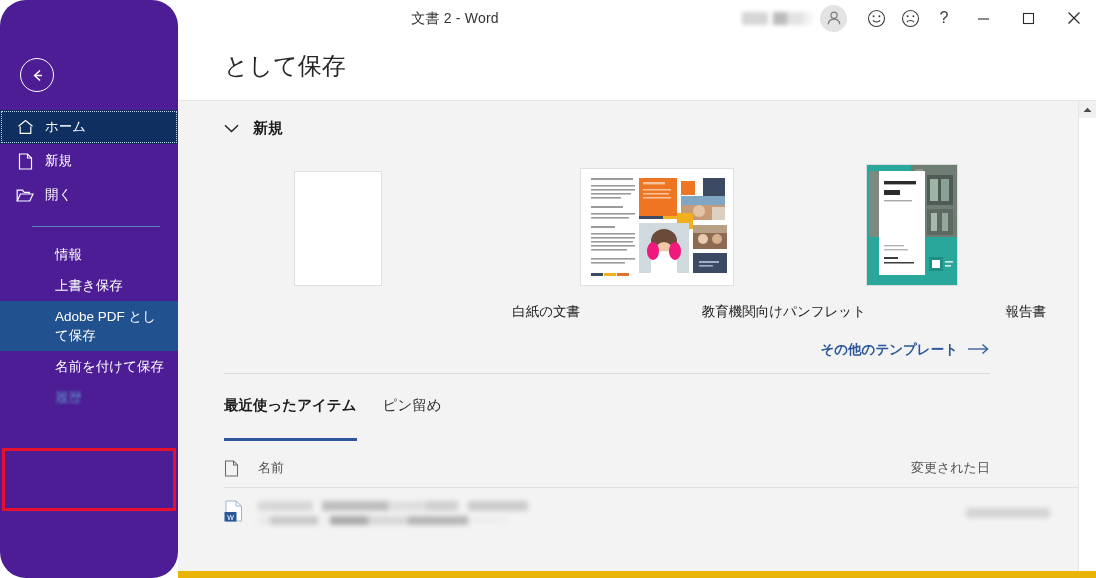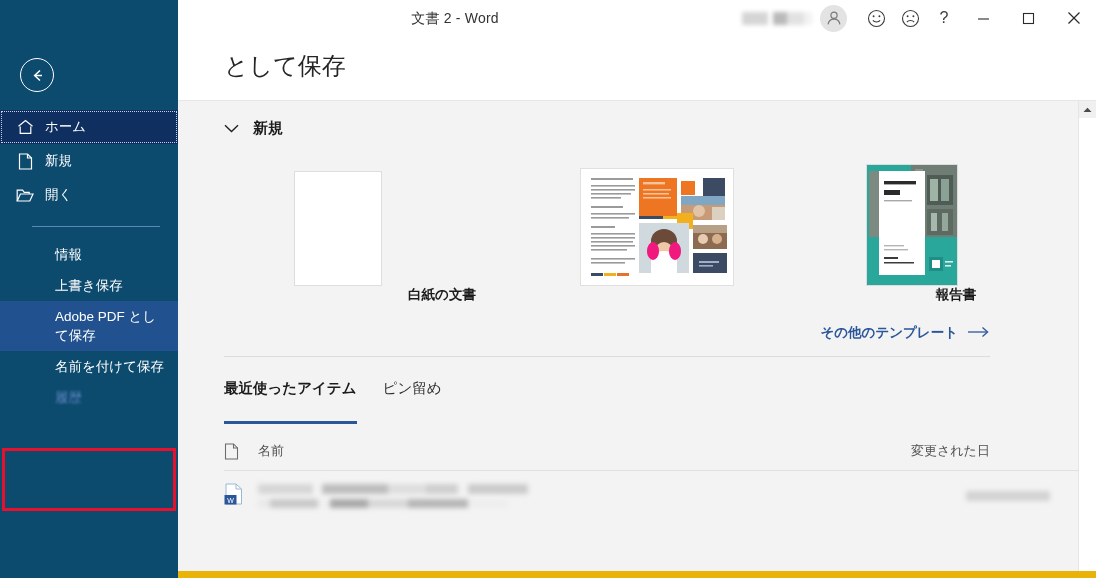--- a/index.html
+++ b/index.html
@@ -14,24 +14,25 @@
     position: relative;
     width: 1096px; height: 578px;
     display: flex;
     background: #ffffff;
   }
 
   
   .sidebar {
     position: relative;
     width: 178px; height: 578px;
-    background: #0c4a6e;
+    background: #4c1d95;
     flex: 0 0 178px;
     color: #ffffff;
     overflow: hidden;
+    border-radius: 26px;
   }
   .back-btn {
     position: absolute;
     left: 20px; top: 58px;
     width: 34px; height: 34px;
     border-radius: 50%;
     border: 1.6px solid #ffffff;
     box-sizing: border-box;
     display: flex; align-items: center; justify-content: center;
     cursor: pointer;
@@ -176,24 +177,25 @@
 
   .templates {
     display: flex;
     padding: 26px 0 0 70px;
     gap: 0;
   }
   .tpl { width: 286px; cursor: pointer; }
   .tpl:last-child { width: 180px; }
   .tpl-thumb-wrap { height: 122px; display: flex; align-items: flex-end; }
   .tpl-label {
+    margin-top: 17px;
     font-size: 13.5px;
-    font-weight: bold;
+    font-weight: normal;
     color: #1b1b1b;
-    text-align: center;
+    text-align: right;
   }
   .tpl.blank .tpl-label { padding-left: 10px; }
   .tpl.brochure .tpl-label { padding-left: 0px; }
 
   .thumb-blank {
     width: 88px; height: 115px;
     background: #ffffff;
     border: 1px solid #dedede;
     box-sizing: border-box;
   }
@@ -469,20 +471,21 @@
                   <circle cx="136" cy="70" r="5" fill="#d7b08e"></circle>
 
                   <rect x="112" y="84" width="34" height="20" fill="#3c4a63"></rect>
                   <g fill="#9fb0c6">
                     <rect x="118" y="92" width="20" height="2"></rect>
                     <rect x="118" y="96" width="14" height="1.6"></rect>
                   </g>
                 </svg>
               </div>
             </div>
+            <div class="tpl-label">教育機関向けパンフレット</div>
           </div>
 
           <div class="tpl report">
             <div class="tpl-thumb-wrap">
               <div class="thumb-report">
                 <svg width="90" height="120" viewBox="0 0 90 120" aria-hidden="true">
                   <rect x="0" y="0" width="90" height="120" fill="#2aa79b"></rect>
 
                   <rect x="44" y="0" width="46" height="72" fill="#6f7d74"></rect>
                   <rect x="48" y="4" width="8" height="66" fill="#8b978d"></rect>

